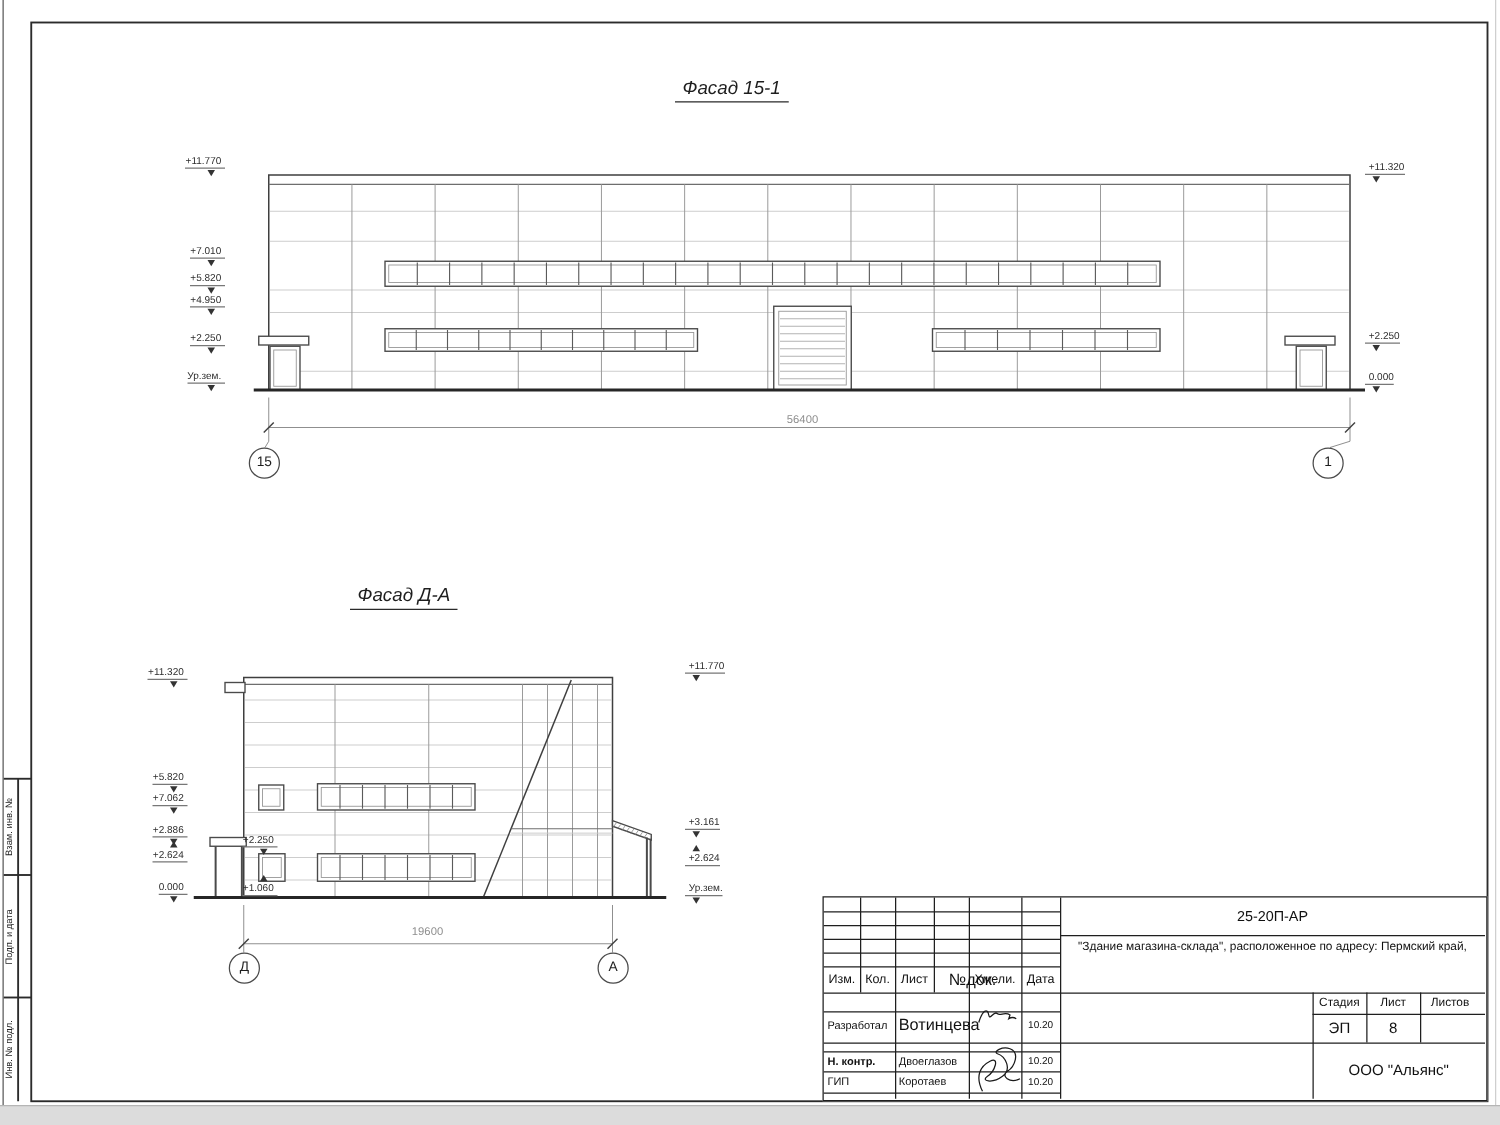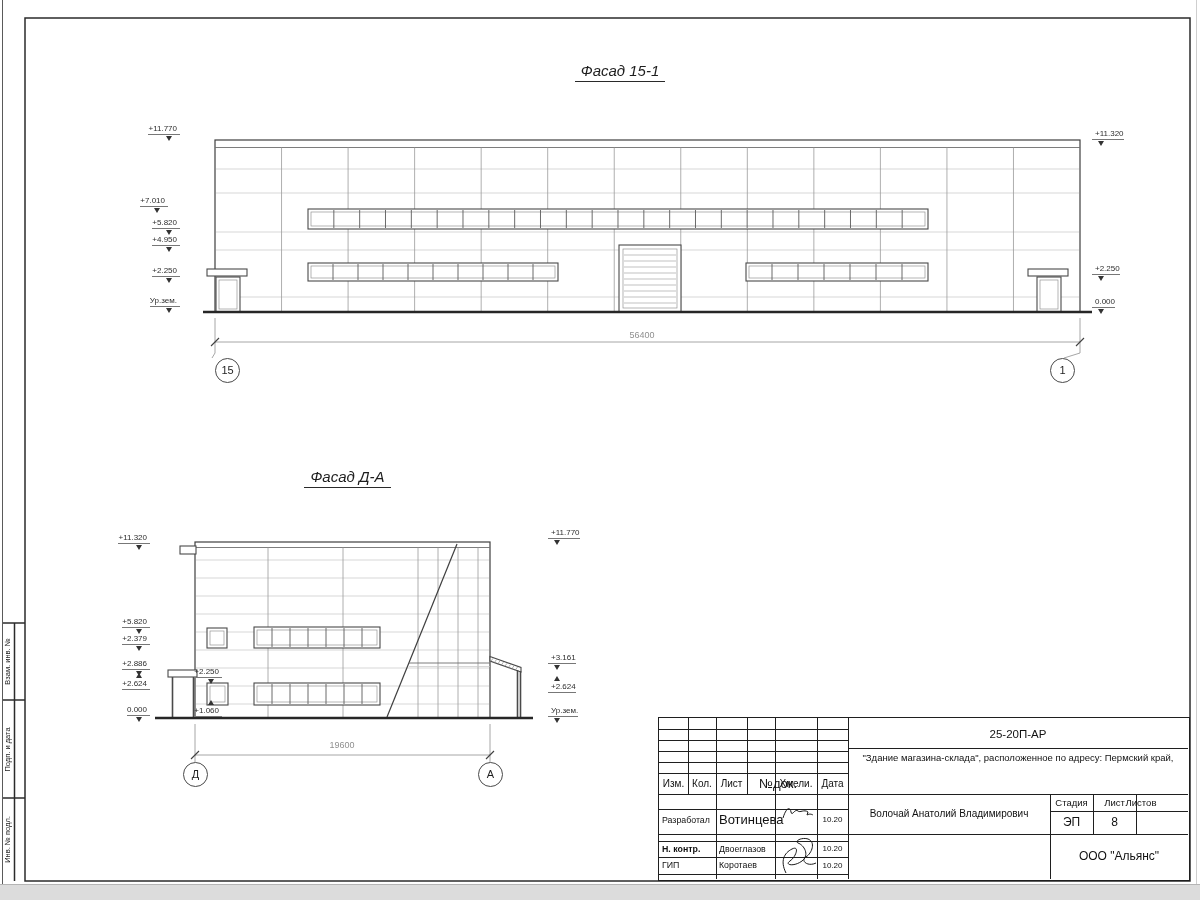--- a/index.html
+++ b/index.html
@@ -28,21 +28,21 @@
   .elev span{display:inline-block;border-bottom:1px solid #777;padding:0 3px 1px 0;}
   .elev.rside{text-align:left}
   .elev.rside span{padding:0 0 1px 3px;}
   .elev::after{content:"";position:absolute;width:0;height:0;
     border-left:3.5px solid transparent;border-right:3.5px solid transparent;}
   .elev.down::after{border-top:5px solid #333;right:8px;bottom:-6px;}
   .elev.up::after{border-bottom:5px solid #333;right:8px;top:-6px;}
   .elev.rside.down::after{left:6px;right:auto;}
   .elev.rside.up::after{left:6px;right:auto;}
   
-  .fig-title{position:absolute;font-style:italic;font-size:15px;color:#1e1e1e;text-align:center;}
+  .fig-title{position:absolute;font-style:italic;font-size:15px;color:#1e1e1e;}
   .fig-title span{display:inline-block;border-bottom:1.2px solid #2a2a2a;padding:0 6px 2px;}
   .dim-label{position:absolute;font-size:9px;color:#8f8f8f;text-align:center;line-height:10px;}
   .axis{position:absolute;width:25px;height:25px;border:1.1px solid #4a4a4a;border-radius:50%;
         line-height:23px;text-align:center;font-size:11px;color:#1e1e1e;background:#fff;box-sizing:border-box;}
   
   .tb{position:absolute;left:658px;top:717px;width:532px;height:164px;border:1.6px solid #1f1f1f;
       box-sizing:border-box;background:#fff;}
   .tb .vl{position:absolute;width:1px;background:#1f1f1f;}
   .tb .hl{position:absolute;height:1px;background:#1f1f1f;}
   .tb .txt{position:absolute;color:#111;white-space:nowrap;text-align:center;}
@@ -217,37 +217,37 @@
     </svg>
 
   <div class="fig-title" style="left:540px;top:62px;width:160px;">
     <span>Фасад 15-1</span>
   </div>
   <div class="fig-title" style="left:280px;top:468px;width:135px;">
     <span>Фасад Д-А</span>
   </div>
 
   <div class="elev down" style="left:128px;top:124px;width:52px;"><span>+11.770</span></div>
-  <div class="elev down" style="left:116px;top:196px;width:52px;"><span>+7.010</span></div>
+  <div class="elev down" style="left:128px;top:196px;width:52px;"><span>+7.010</span></div>
   <div class="elev down" style="left:128px;top:218px;width:52px;"><span>+5.820</span></div>
   <div class="elev down" style="left:128px;top:235px;width:52px;"><span>+4.950</span></div>
   <div class="elev down" style="left:128px;top:266px;width:52px;"><span>+2.250</span></div>
   <div class="elev down" style="left:128px;top:296px;width:52px;"><span>Ур.зем.</span></div>
 
   <div class="elev down rside" style="left:1092px;top:129px;width:52px;"><span>+11.320</span></div>
   <div class="elev down rside" style="left:1092px;top:264px;width:52px;"><span>+2.250</span></div>
   <div class="elev down rside" style="left:1092px;top:297px;width:52px;"><span>0.000</span></div>
 
   <div class="dim-label" style="left:610px;top:330px;width:64px;text-align:center;">56400</div>
-  <div class="axis" style="left:199px;top:358px;margin-left:16px;">15</div>
+  <div class="axis" style="left:199px;top:358px;">15</div>
   <div class="axis" style="left:1050px;top:358px;">1</div>
 
   <div class="elev down" style="left:95px;top:533px;width:55px;"><span>+11.320</span></div>
   <div class="elev down" style="left:95px;top:617px;width:55px;"><span>+5.820</span></div>
-  <div class="elev down" style="left:95px;top:634px;width:55px;"><span>+2.379</span></div>
+  <div class="elev down" style="left:95px;top:634px;width:55px;"><span>+7.062</span></div>
   <div class="elev down" style="left:95px;top:659px;width:55px;"><span>+2.886</span></div>
   <div class="elev up" style="left:95px;top:679px;width:55px;"><span>+2.624</span></div>
   <div class="elev down" style="left:95px;top:705px;width:55px;"><span>0.000</span></div>
 
   <div class="elev down" style="left:186px;top:667px;width:36px;"><span>+2.250</span></div>
   <div class="elev up" style="left:186px;top:706px;width:36px;"><span>+1.060</span></div>
 
   <div class="elev down rside" style="left:548px;top:528px;width:55px;"><span>+11.770</span></div>
   <div class="elev down rside" style="left:548px;top:653px;width:55px;"><span>+3.161</span></div>
   <div class="elev up rside" style="left:548px;top:682px;width:55px;"><span>+2.624</span></div>
@@ -288,24 +288,23 @@
     <div class="txt" style="left:0;width:29px;top:57px;height:17px;line-height:17px;font-size:10px;">Изм.</div>
     <div class="txt" style="left:29px;width:28px;top:57px;height:17px;line-height:17px;font-size:10px;">Кол.</div>
     <div class="txt" style="left:57px;width:31px;top:57px;height:17px;line-height:17px;font-size:10px;">Лист</div>
     <div class="txt" style="left:100px;width:28px;top:57px;height:17px;line-height:17px;font-size:13px;">№док.</div>
     <div class="txt" style="left:116px;width:42px;top:57px;height:17px;line-height:17px;font-size:10px;">Хмели.</div>
     <div class="txt" style="left:158px;width:31px;top:57px;height:17px;line-height:17px;font-size:10px;">Дата</div>
 
     <div class="txt" style="left:189px;width:340px;top:3px;height:26px;line-height:26px;font-size:11.5px;">25-20П-АР</div>
     <div class="txt" style="left:192px;width:334px;top:33px;height:13px;line-height:13px;font-size:9.5px;">"Здание магазина-склада", расположенное по адресу: Пермский край,</div>
 
-    <div class="txt" style="left:189px;width:202px;top:76px;height:40px;line-height:40px;font-size:10px;">Волочай Анатолий Владимирович</div>
     <div class="txt" style="left:391px;width:43px;top:76px;height:17px;line-height:17px;font-size:9.5px;">Стадия</div>
     <div class="txt" style="left:434px;width:43px;top:76px;height:17px;line-height:17px;font-size:9.5px;">Лист</div>
-    <div class="txt" style="left:456px;width:52px;top:76px;height:17px;line-height:17px;font-size:9.5px;">Листов</div>
+    <div class="txt" style="left:475px;width:52px;top:76px;height:17px;line-height:17px;font-size:9.5px;">Листов</div>
     <div class="txt" style="left:391px;width:43px;top:93px;height:23px;line-height:23px;font-size:12px;">ЭП</div>
     <div class="txt" style="left:434px;width:43px;top:93px;height:23px;line-height:23px;font-size:12px;">8</div>
 
     <div class="txt lft" style="left:3px;width:53px;top:95px;height:14px;line-height:14px;font-size:8.8px;">Разработал</div>
     <div class="txt lft" style="left:60px;width:55px;top:95px;height:14px;line-height:14px;font-size:13px;">Вотинцева</div>
     <div class="txt" style="left:158px;width:31px;top:95px;height:14px;line-height:14px;font-size:8px;">10.20</div>
     <div class="txt lft" style="left:3px;width:53px;top:124px;height:14px;line-height:14px;font-size:8.8px;font-weight:bold;">Н. контр.</div>
     <div class="txt lft" style="left:60px;width:55px;top:124px;height:14px;line-height:14px;font-size:8.8px;">Двоеглазов</div>
     <div class="txt" style="left:158px;width:31px;top:124px;height:14px;line-height:14px;font-size:8px;">10.20</div>
     <div class="txt lft" style="left:3px;width:53px;top:140px;height:15px;line-height:15px;font-size:8.8px;">ГИП</div>

